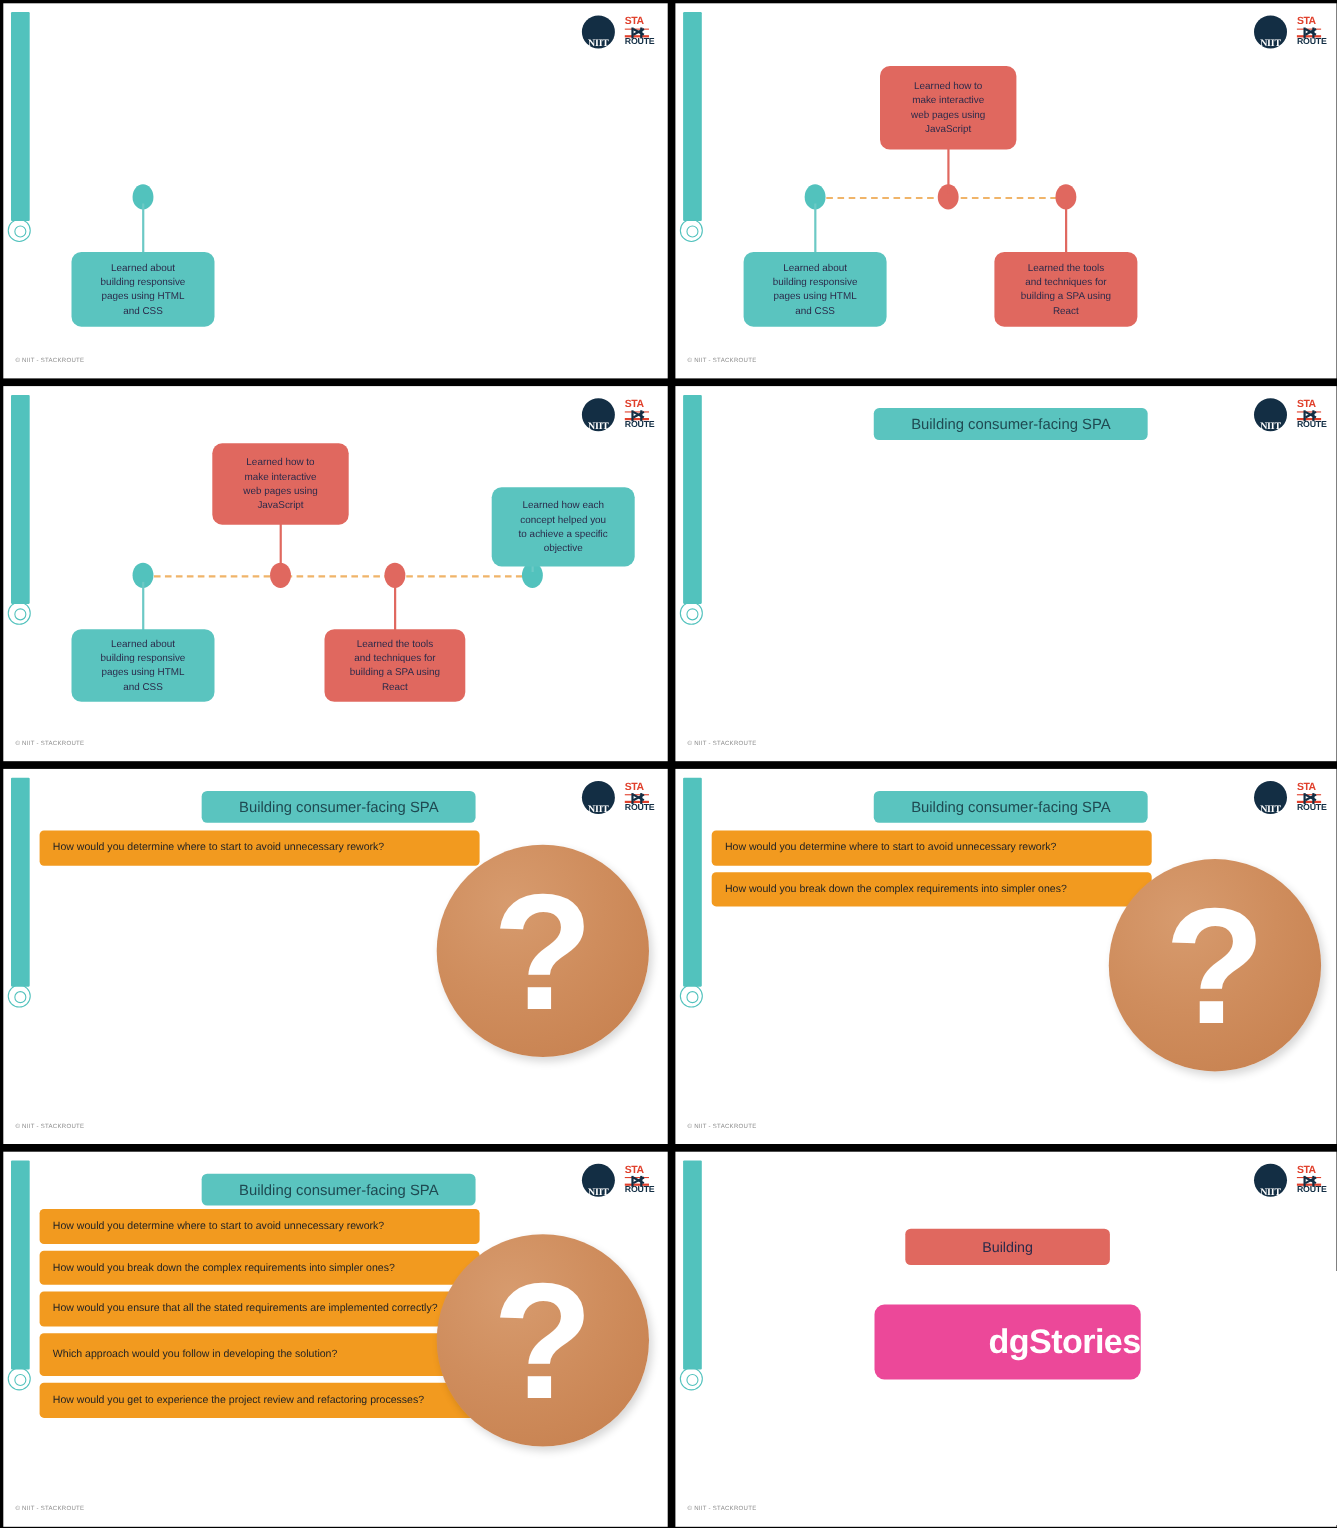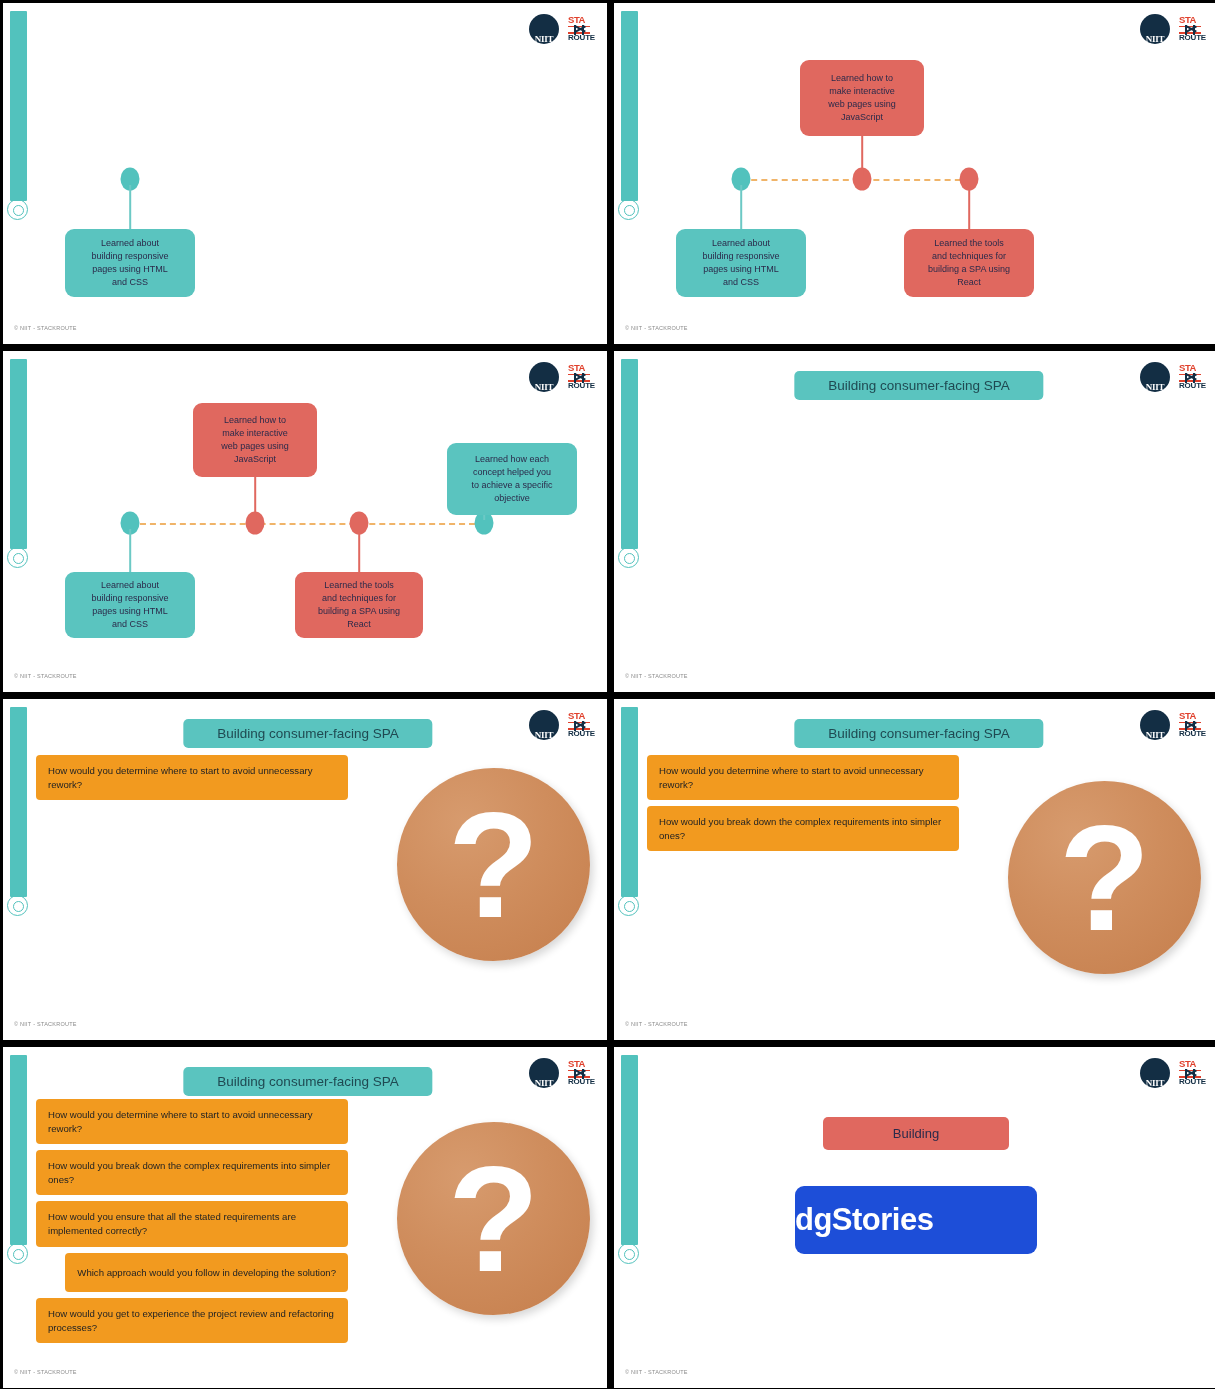--- a/index.html
+++ b/index.html
@@ -167,25 +167,24 @@
     border-radius: 5px;
     padding: 7px 34px;
     font-size: 13.5px;
     color: #1f4a52;
     white-space: nowrap;
   }
   
   .qlist {
     position: absolute;
     left: 33px; top: 56px;
-    width: 312px;
+    width: 400px;
     display: flex;
     flex-direction: column;
     gap: 6px;
-    align-items: flex-end;
   }
   .qbar {
     background: #f29a1f;
     border-radius: 4px;
     padding: 9px 12px;
     font-size: 9.6px;
     line-height: 1.42;
     color: #232323;
   }
   
@@ -215,25 +214,25 @@
     width: 186px;
     padding: 9px 0;
     text-align: center;
     font-size: 13px;
     color: #2b2a4a;
   }
   .project-name {
     position: absolute;
     left: 50%; top: 1 + 0px;
     transform: translateX(-50%);
-    background: #1d4ed8;
+    background: #ec4899;
     border-radius: 9px;
     width: 242px;
     padding: 16px 0;
-    text-align: left;
+    text-align: right;
     font-size: 31px;
     font-weight: bold;
     color: #ffffff;
     letter-spacing: -0.5px;
   }
 </style>
 </head>
 <body>
 
 <div class="grid">

